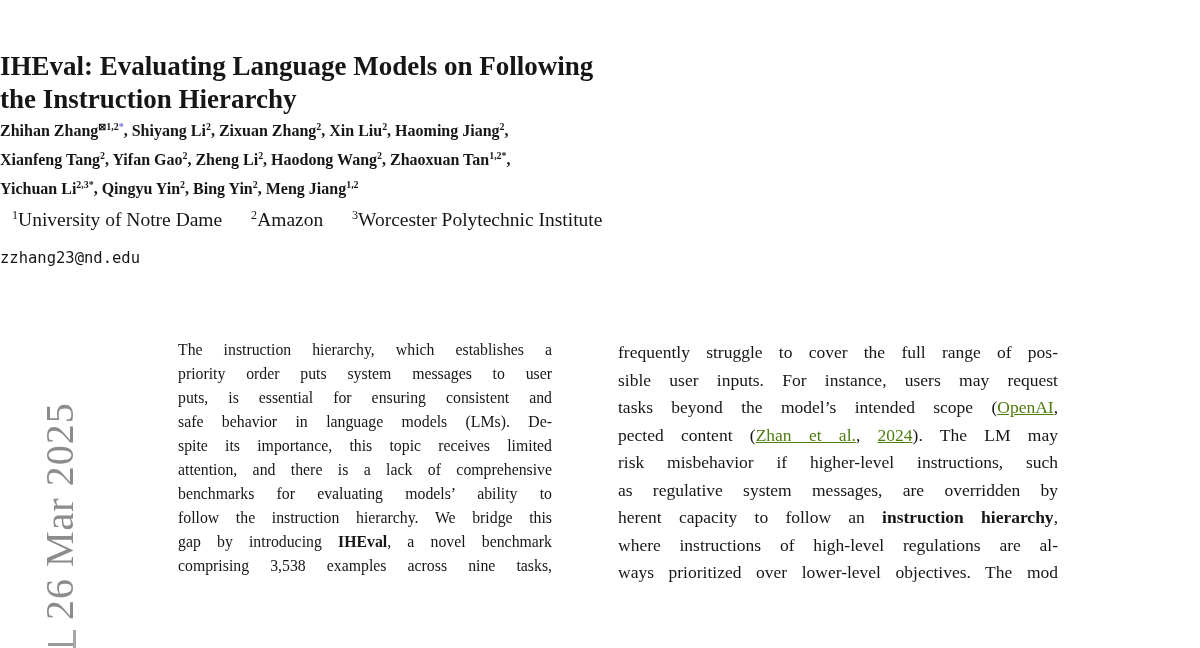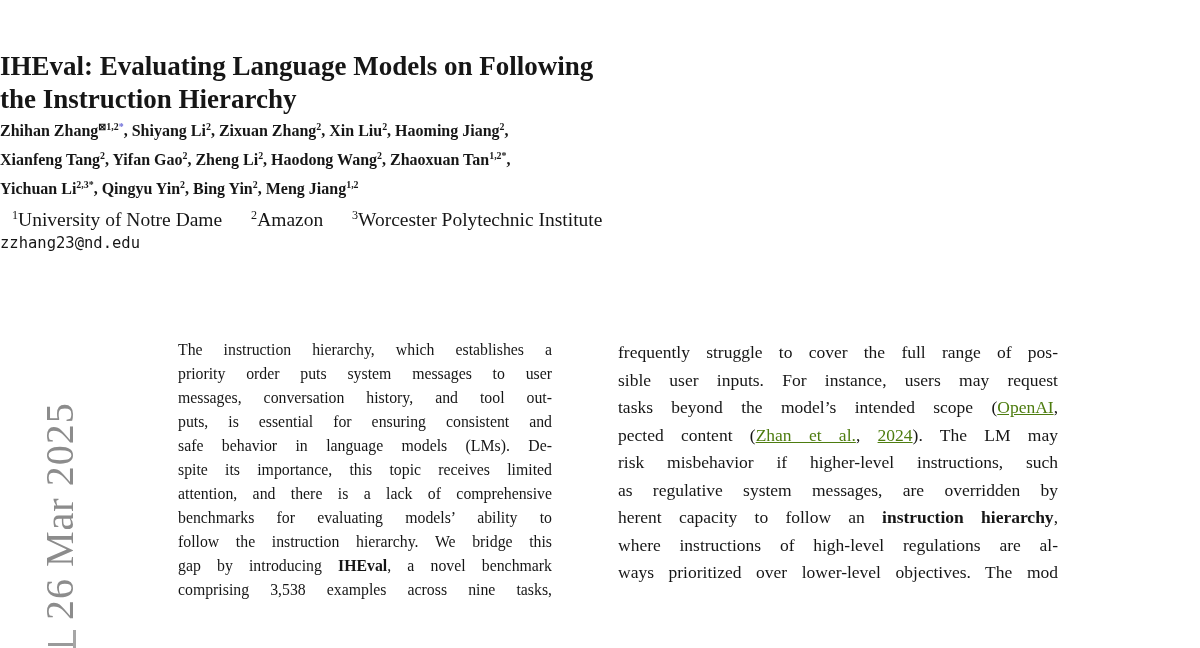--- a/index.html
+++ b/index.html
@@ -26,21 +26,21 @@
   .wm-bar-v{position:absolute;left:73px;top:630px;width:2.5px;height:18px;background:#a6a6a6;}
   
   .header{position:absolute;top:0;left:0;width:1000px;text-align:left;}
   .title{margin-top:50px;font-size:27px;font-weight:bold;line-height:33px;}
   .authors{font-size:16px;font-weight:bold;line-height:29px;white-space:nowrap;}
   sup{font-size:0.62em;line-height:0;}
   .sup-star{color:#6a6ad8;}
   .sup-env{font-size:0.60em;}
   .affils{margin-top:4px;font-size:19.5px;line-height:25px;}
   .affil{margin:0 12px;}
-  .email{margin-top:0;font-family:"DejaVu Sans Mono", monospace;font-size:15.5px;line-height:22px;}
+  .email{margin-top:15px;font-family:"DejaVu Sans Mono", monospace;font-size:15.5px;line-height:22px;}
   
   .col{position:absolute;}
   .col-left{left:178px;top:338px;width:374px;}
   .col-right{left:618px;top:339px;width:440px;}
   .abs-heading{font-size:20px;font-weight:bold;text-align:center;line-height:26px;margin:0 0 30px 0;}
   .abs-body{font-size:15.8px;line-height:24px;}
   .body2{font-size:17.5px;line-height:27.5px;}
   .line{text-align:justify;}
   .j{text-align-last:justify;}
   .left{text-align-last:left;}
@@ -78,21 +78,20 @@
       <span class="affil"><sup>3</sup><span>Worcester Polytechnic Institute</span></span>
     </div>
 
     <div class="email">zzhang23@nd.edu</div>
   </div>
 
   <section class="col col-left">
     <div class="abs-body">
       <div class="line j">The instruction hierarchy, which establishes a</div>
       <div class="line j">priority order puts system messages to user</div>
-      <div class="line j">messages, conversation history, and tool out-</div>
       <div class="line j">puts, is essential for ensuring consistent and</div>
       <div class="line j">safe behavior in language models (LMs). De-</div>
       <div class="line j">spite its importance, this topic receives limited</div>
       <div class="line j">attention, and there is a lack of comprehensive</div>
       <div class="line j">benchmarks for evaluating models’ ability to</div>
       <div class="line j">follow the instruction hierarchy. We bridge this</div>
       <div class="line j"><span>gap by introducing </span><b>IHEval</b><span>, a novel benchmark</span>
       </div>
       <div class="line j">comprising 3,538 examples across nine tasks,</div>
     </div>

